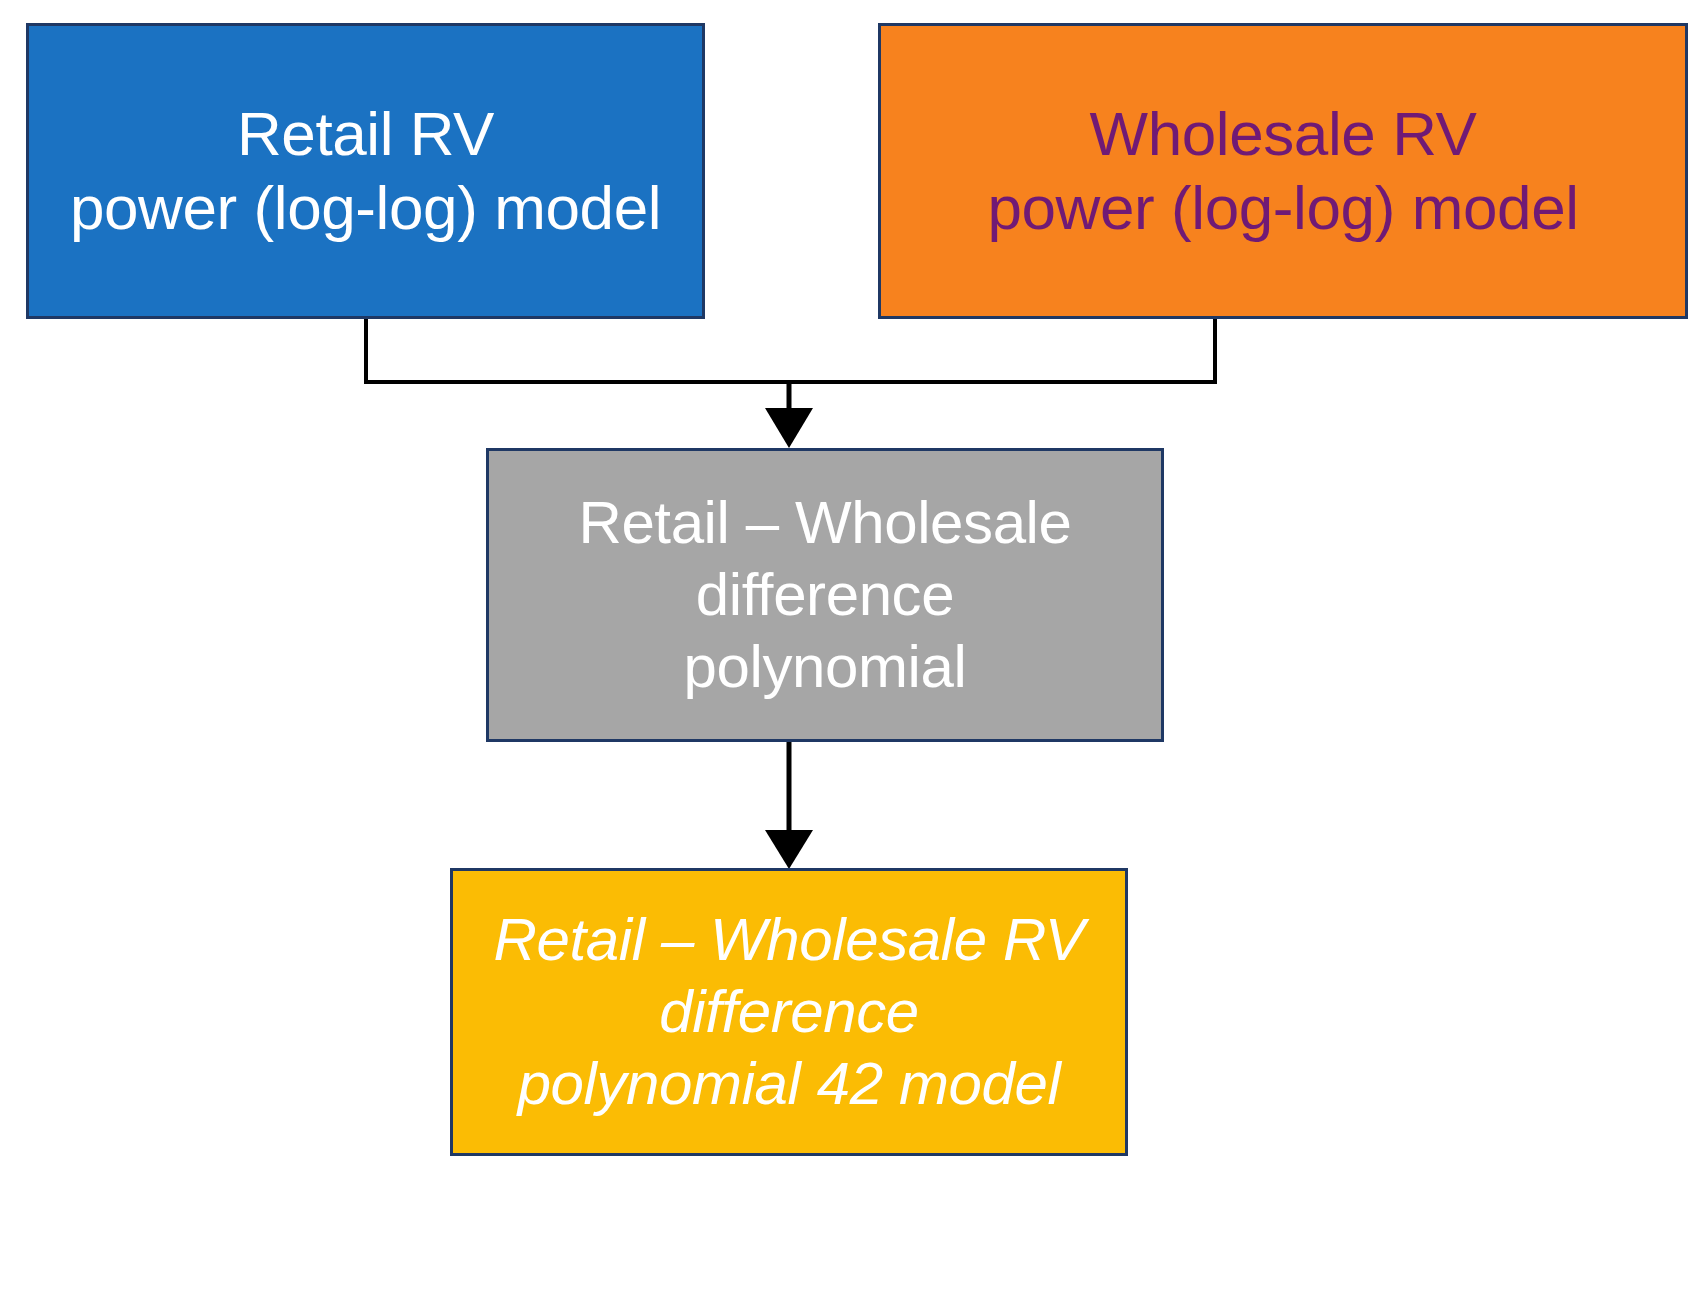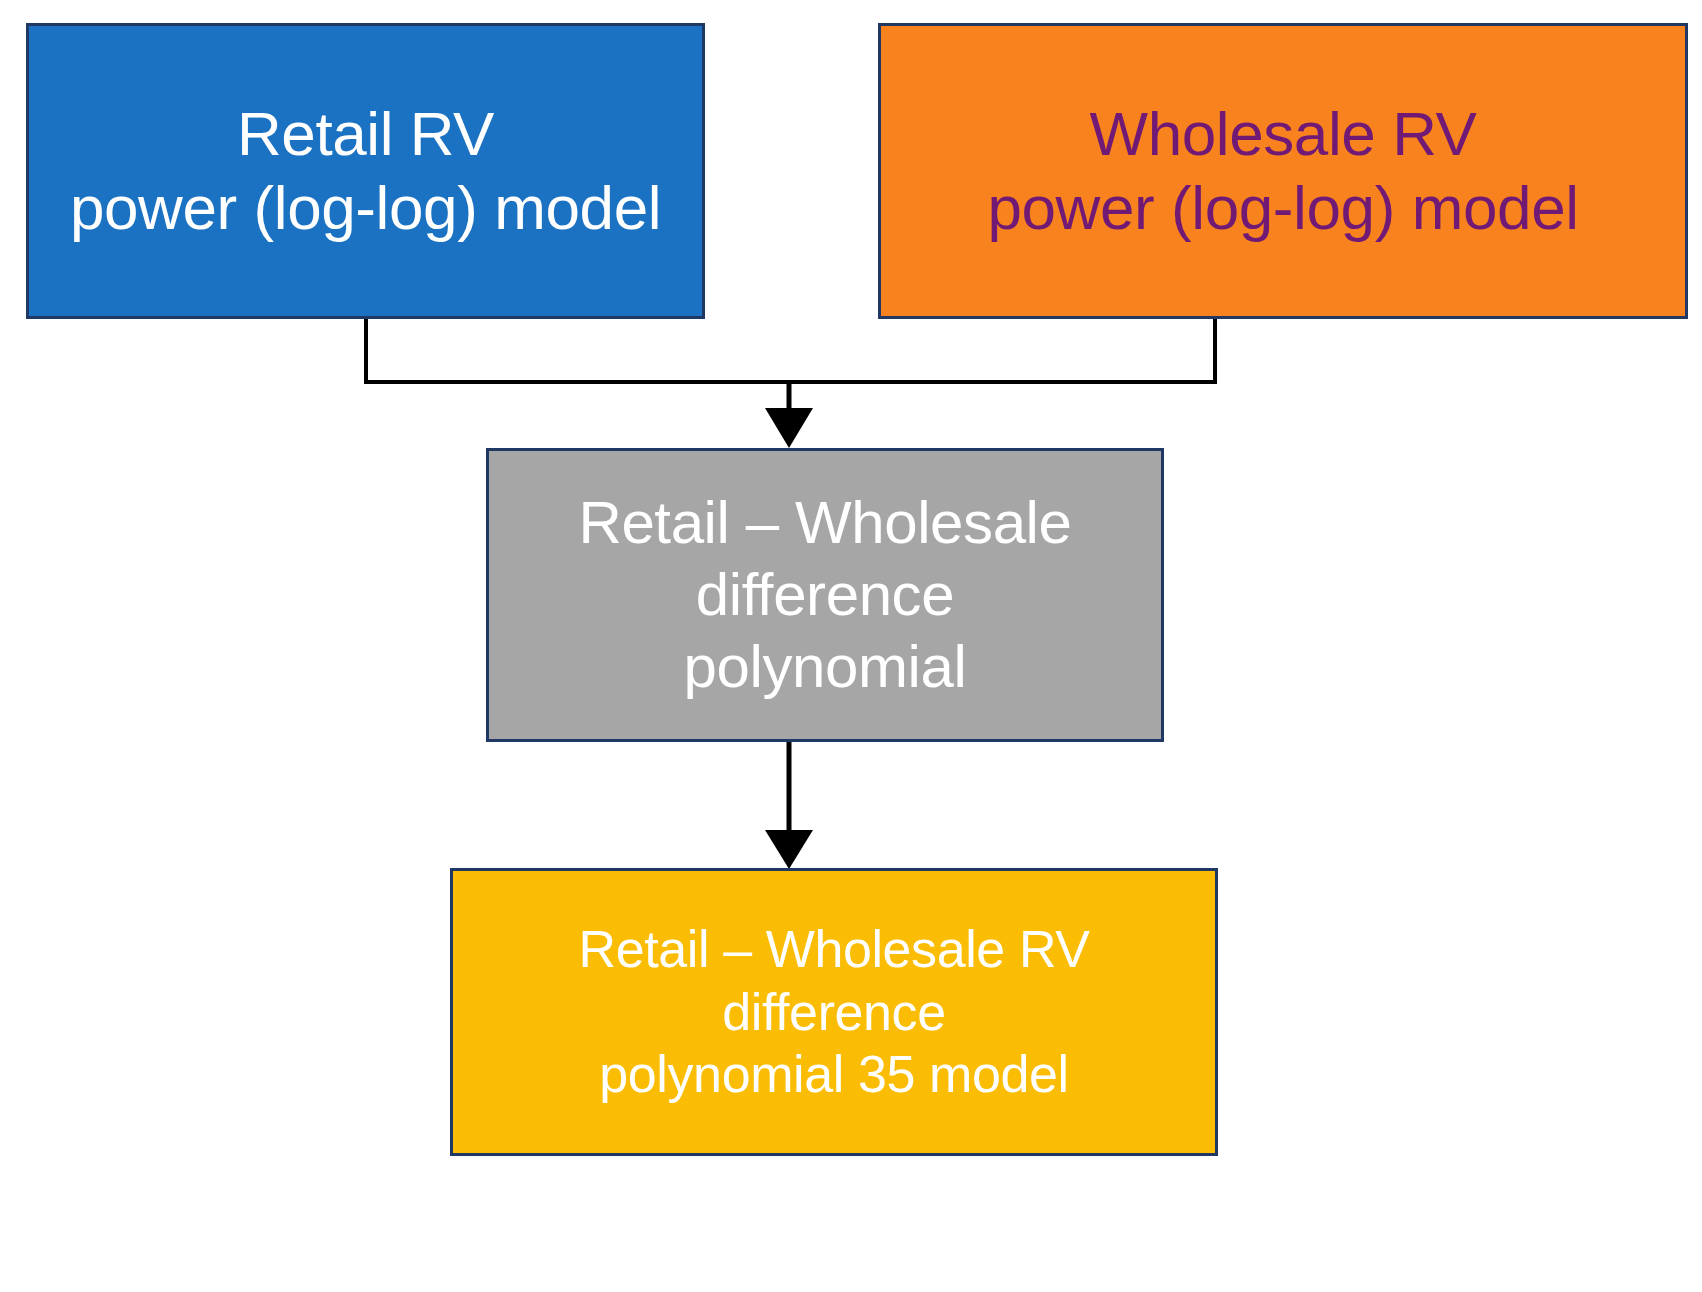--- a/index.html
+++ b/index.html
@@ -56,23 +56,24 @@
   }
   #node-difference {
     left: 450px; top: 448px;
     width: 678px; height: 294px;
     background: #A6A6A6;
     font-size: 60px;
     margin-left: 36px;
   }
   #node-polynomial {
     left: 450px; top: 868px;
-    width: 768px; height: 288px;
+    width: 678px; height: 288px;
     background: #FBBC04;
-    font-size: 52px;
+    font-size: 60px;
+    font-style: italic;
   }
 
   
   #connectors {
     position: absolute;
     left: 0; top: 0;
     width: 1702px;
     height: 1292px;
     pointer-events: none;
   }
@@ -109,16 +110,16 @@
 
   <div class="node" id="node-difference" style="background: rgb(166, 166, 166); color: rgb(255, 255, 255); border-color: rgb(31, 56, 100);">
     <span class="line">Retail – Wholesale</span>
     <span class="line">difference</span>
     <span class="line">polynomial</span>
   </div>
 
   <div class="node" id="node-polynomial" style="background: rgb(251, 188, 4); color: rgb(255, 255, 255); border-color: rgb(31, 56, 100);">
     <span class="line">Retail – Wholesale RV</span>
     <span class="line">difference</span>
-    <span class="line">polynomial 35 model</span>
+    <span class="line">polynomial 42 model</span>
   </div>
 
 </div>
 
 </body></html>

